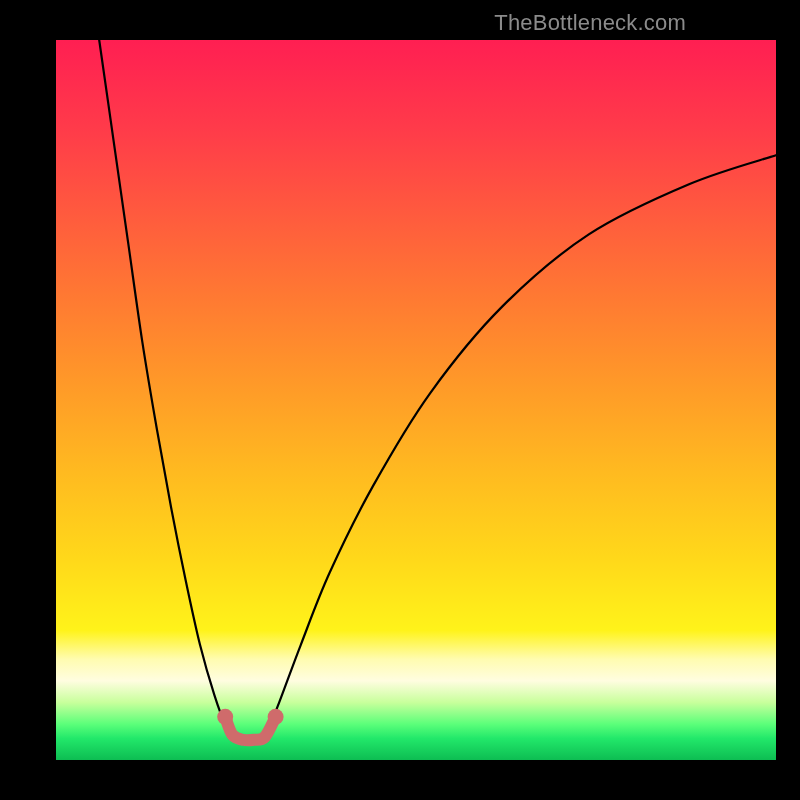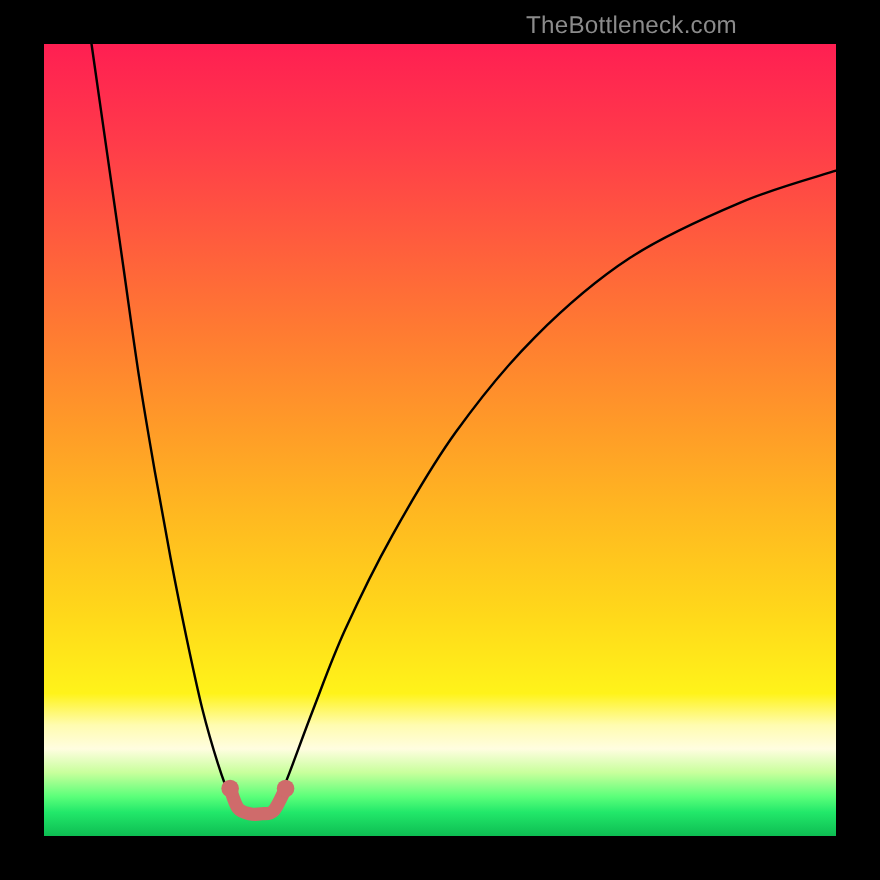--- a/index.html
+++ b/index.html
@@ -6,21 +6,21 @@
     margin: 0;
     padding: 0;
     width: 800px;
     height: 800px;
     background: #000;
     overflow: hidden;
     font-family: Arial, Helvetica, sans-serif;
   }
   .frame {
     position: absolute;
-    left: 0;
+    left: 16px;
     top: 0;
     width: 692px;
     height: 800px;
     background: #000;
   }
   .plot-area {
     position: absolute;
     left: 40px;
     top: 40px;
     width: 720px;

